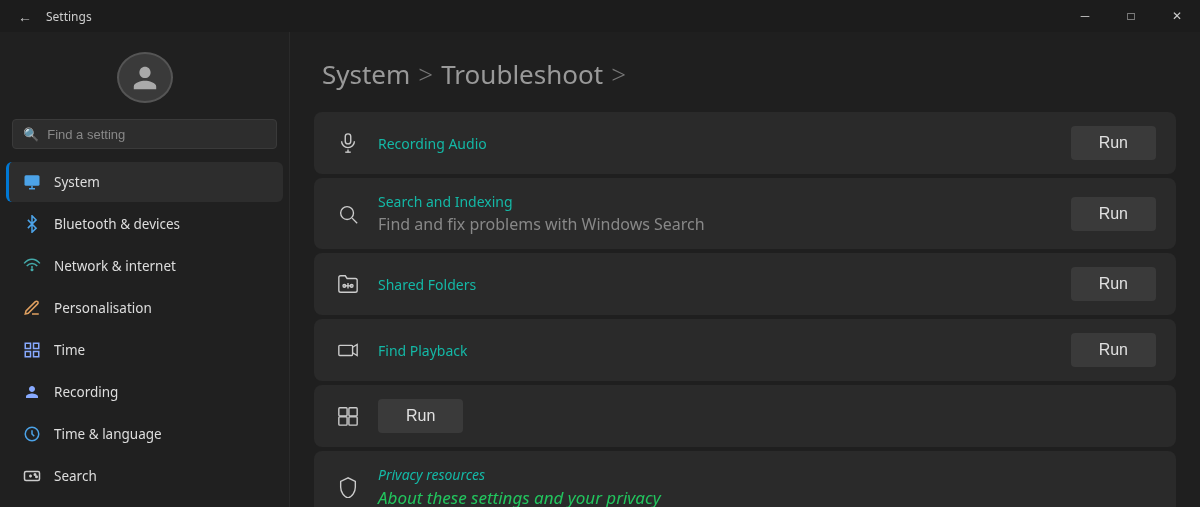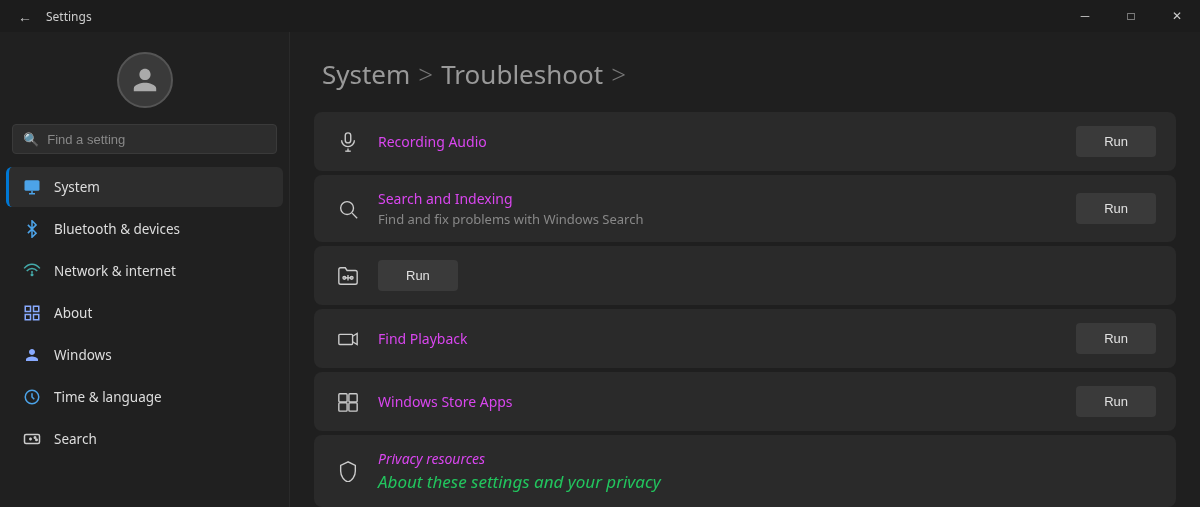--- a/index.html
+++ b/index.html
@@ -195,35 +195,35 @@
       height: 22px;
       fill: none;
       stroke: #ccc;
       stroke-width: 1.5;
     }
     .ts-item-text {
       flex: 1;
     }
     .ts-item-title {
       font-size: 14px;
-      color: #d946ef;
+      color: #14b8a6;
       font-weight: 400;
     }
     .ts-item-subtitle {
-      font-size: 13px;
+      font-size: 16px;
       color: #888;
       margin-top: 2px;
     }
     .ts-item-btn {
       background: #3a3a3a;
       border: none;
       color: #e0e0e0;
       padding: 8px 28px;
       border-radius: 4px;
-      font-size: 13px;
+      font-size: 16px;
       cursor: pointer;
       flex-shrink: 0;
     }
 
     .ts-item.privacy {
       background: #2a2a2a;
       font-style: italic;
     }
     .ts-item-link {
       color: #22c55e;
@@ -293,40 +293,49 @@
         <svg viewBox="0 0 24 24" fill="none" stroke="#4aa" stroke-width="2">
             <path d="M1.5 8.5C4.5 5 8 3 12 3s7.5 2 10.5 5.5"></path>
             <path d="M5 12c1.8-2 4.2-3.5 7-3.5s5.2 1.5 7 3.5"></path>
             <circle cx="12" cy="17" r="2" fill="#4aa" stroke="none"></circle>
             <line x1="12" y1="15" x2="12" y2="12"></line>
           </svg>
       </span>
       <span>Network &amp; internet</span>
     </div>
 
+    <div class="nav-item">
+      <span class="nav-icon">
+        <svg viewBox="0 0 24 24" fill="none" stroke="#e0a060" stroke-width="2">
+            <path d="M12 20h9"></path>
+            <path d="M16.5 3.5a2.121 2.121 0 013 3L7 19l-4 1 1-4L16.5 3.5z"></path>
+          </svg>
+      </span>
+      <span>Personalisation</span>
+    </div>
 
     <div class="nav-item">
       <span class="nav-icon">
         <svg viewBox="0 0 24 24" fill="none" stroke="#88aaff" stroke-width="2">
             <rect x="3" y="3" width="7" height="7"></rect>
             <rect x="14" y="3" width="7" height="7"></rect>
             <rect x="3" y="14" width="7" height="7"></rect>
             <rect x="14" y="14" width="7" height="7"></rect>
           </svg>
       </span>
-      <span>About</span>
+      <span>Time</span>
     </div>
 
     <div class="nav-item">
       <span class="nav-icon">
         <svg viewBox="0 0 24 24" fill="#88aaff" stroke="none">
             <path d="M12 12c2.2 0 4-1.8 4-4s-1.8-4-4-4-4 1.8-4 4 1.8 4 4 4zm0 2c-2.7 0-8 1.3-8 4v2h16v-2c0-2.7-5.3-4-8-4z"></path>
           </svg>
       </span>
-      <span>Windows</span>
+      <span>Recording</span>
     </div>
 
     <div class="nav-item">
       <span class="nav-icon">
         <svg viewBox="0 0 24 24" fill="none" stroke="#4ca3e8" stroke-width="2">
             <circle cx="12" cy="12" r="9"></circle>
             <polyline points="12 7 12 12 15 15"></polyline>
           </svg>
       </span>
       <span>Time &amp; language</span>
@@ -390,20 +399,23 @@
       <div class="ts-item">
         <div class="ts-item-icon">
           <svg viewBox="0 0 24 24" stroke="#ccc" stroke-width="1.5" fill="none">
             <path d="M22 19a2 2 0 01-2 2H4a2 2 0 01-2-2V5a2 2 0 012-2h5l2 3h9a2 2 0 012 2z"></path>
             <line x1="12" y1="11" x2="12" y2="17"></line>
             <circle cx="8" cy="14" r="1.5"></circle>
             <circle cx="16" cy="14" r="1.5"></circle>
             <line x1="8" y1="14" x2="16" y2="14"></line>
           </svg>
         </div>
+        <div class="ts-item-text">
+          <div class="ts-item-title">Shared Folders</div>
+        </div>
         <button class="ts-item-btn">Run</button>
       </div>
 
       <div class="ts-item">
         <div class="ts-item-icon">
           <svg viewBox="0 0 24 24" stroke="#ccc" stroke-width="1.5" fill="none">
             <rect x="2" y="7" width="15" height="11" rx="1"></rect>
             <polyline points="17 9 22 6 22 18 17 15"></polyline>
           </svg>
         </div>
@@ -415,23 +427,20 @@
 
       <div class="ts-item">
         <div class="ts-item-icon">
           <svg viewBox="0 0 24 24" stroke="#ccc" stroke-width="1.5" fill="none">
             <rect x="2" y="3" width="9" height="9" rx="1"></rect>
             <rect x="13" y="3" width="9" height="9" rx="1"></rect>
             <rect x="2" y="13" width="9" height="9" rx="1"></rect>
             <rect x="13" y="13" width="9" height="9" rx="1"></rect>
           </svg>
         </div>
-        <div class="ts-item-text">
-          <div class="ts-item-title">Windows Store Apps</div>
-        </div>
         <button class="ts-item-btn">Run</button>
       </div>
 
       <div class="ts-item privacy">
         <div class="ts-item-icon">
           <svg viewBox="0 0 24 24" stroke="#ccc" stroke-width="1.5" fill="none">
             <path d="M12 2L4 6v6c0 5.5 3.4 10.7 8 12 4.6-1.3 8-6.5 8-12V6l-8-4z"></path>
           </svg>
         </div>
         <div class="ts-item-text">

